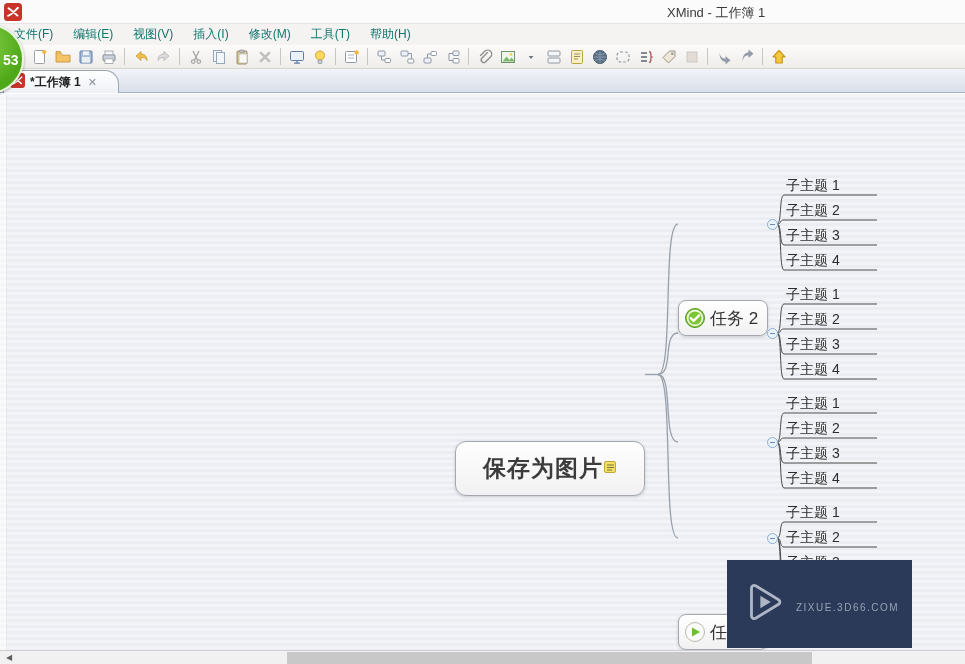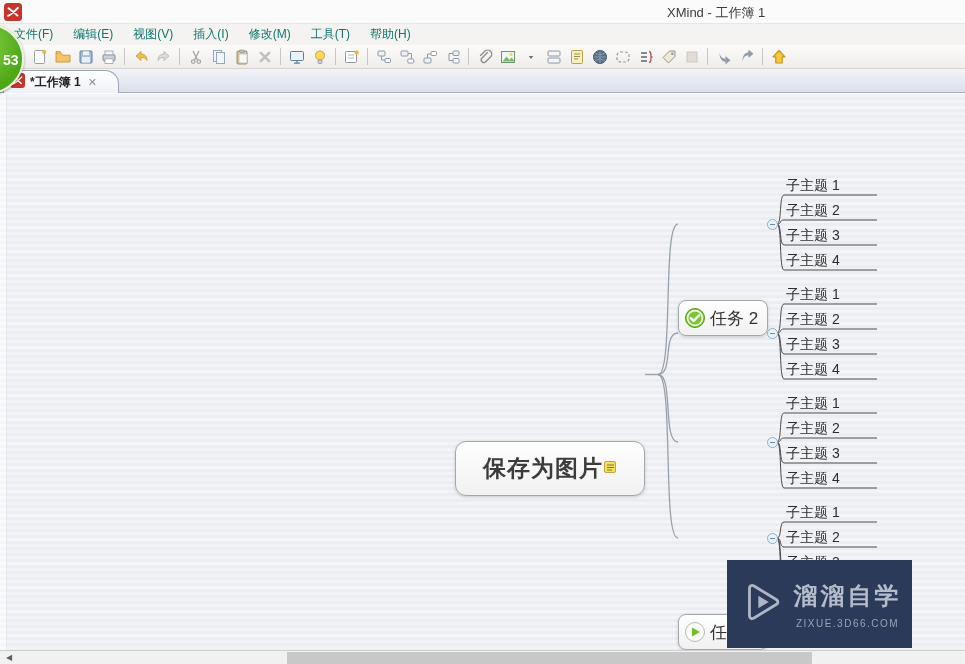--- a/index.html
+++ b/index.html
@@ -356,21 +356,20 @@
       <div class="subtopic-label" style="top: 460px;">子主题 3</div>
       <div class="subtopic-label" style="top: 485px;">子主题 4</div>
     </div>
 
   <div id="watermark">
     <span id="wm-logo"><svg width="48" height="48" viewBox="0 0 46 46">
           <path d="M15 7.5 L37 20.8 A2.6 2.6 0 0 1 37 25.2 L15 38.5 A2.6 2.6 0 0 1 11 36.2 V9.8 A2.6 2.6 0 0 1 15 7.5 Z" fill="none" stroke="#aeb6c6" stroke-width="2.7" stroke-linejoin="round"></path>
           <path d="M19.5 17 L29.5 23 L19.5 29 Z" fill="#aeb6c6"></path>
         </svg></span>
     <span id="wm-text">
-      <span id="wm-title">溜溜自学</span>
       <span id="wm-url">zixue.3d66.com</span>
     </span>
   </div>
 
   <div id="rec-badge">
     <span>53</span>
   </div>
 
   <div id="hscroll">
     <span id="hscroll-left-arrow">◀</span>

